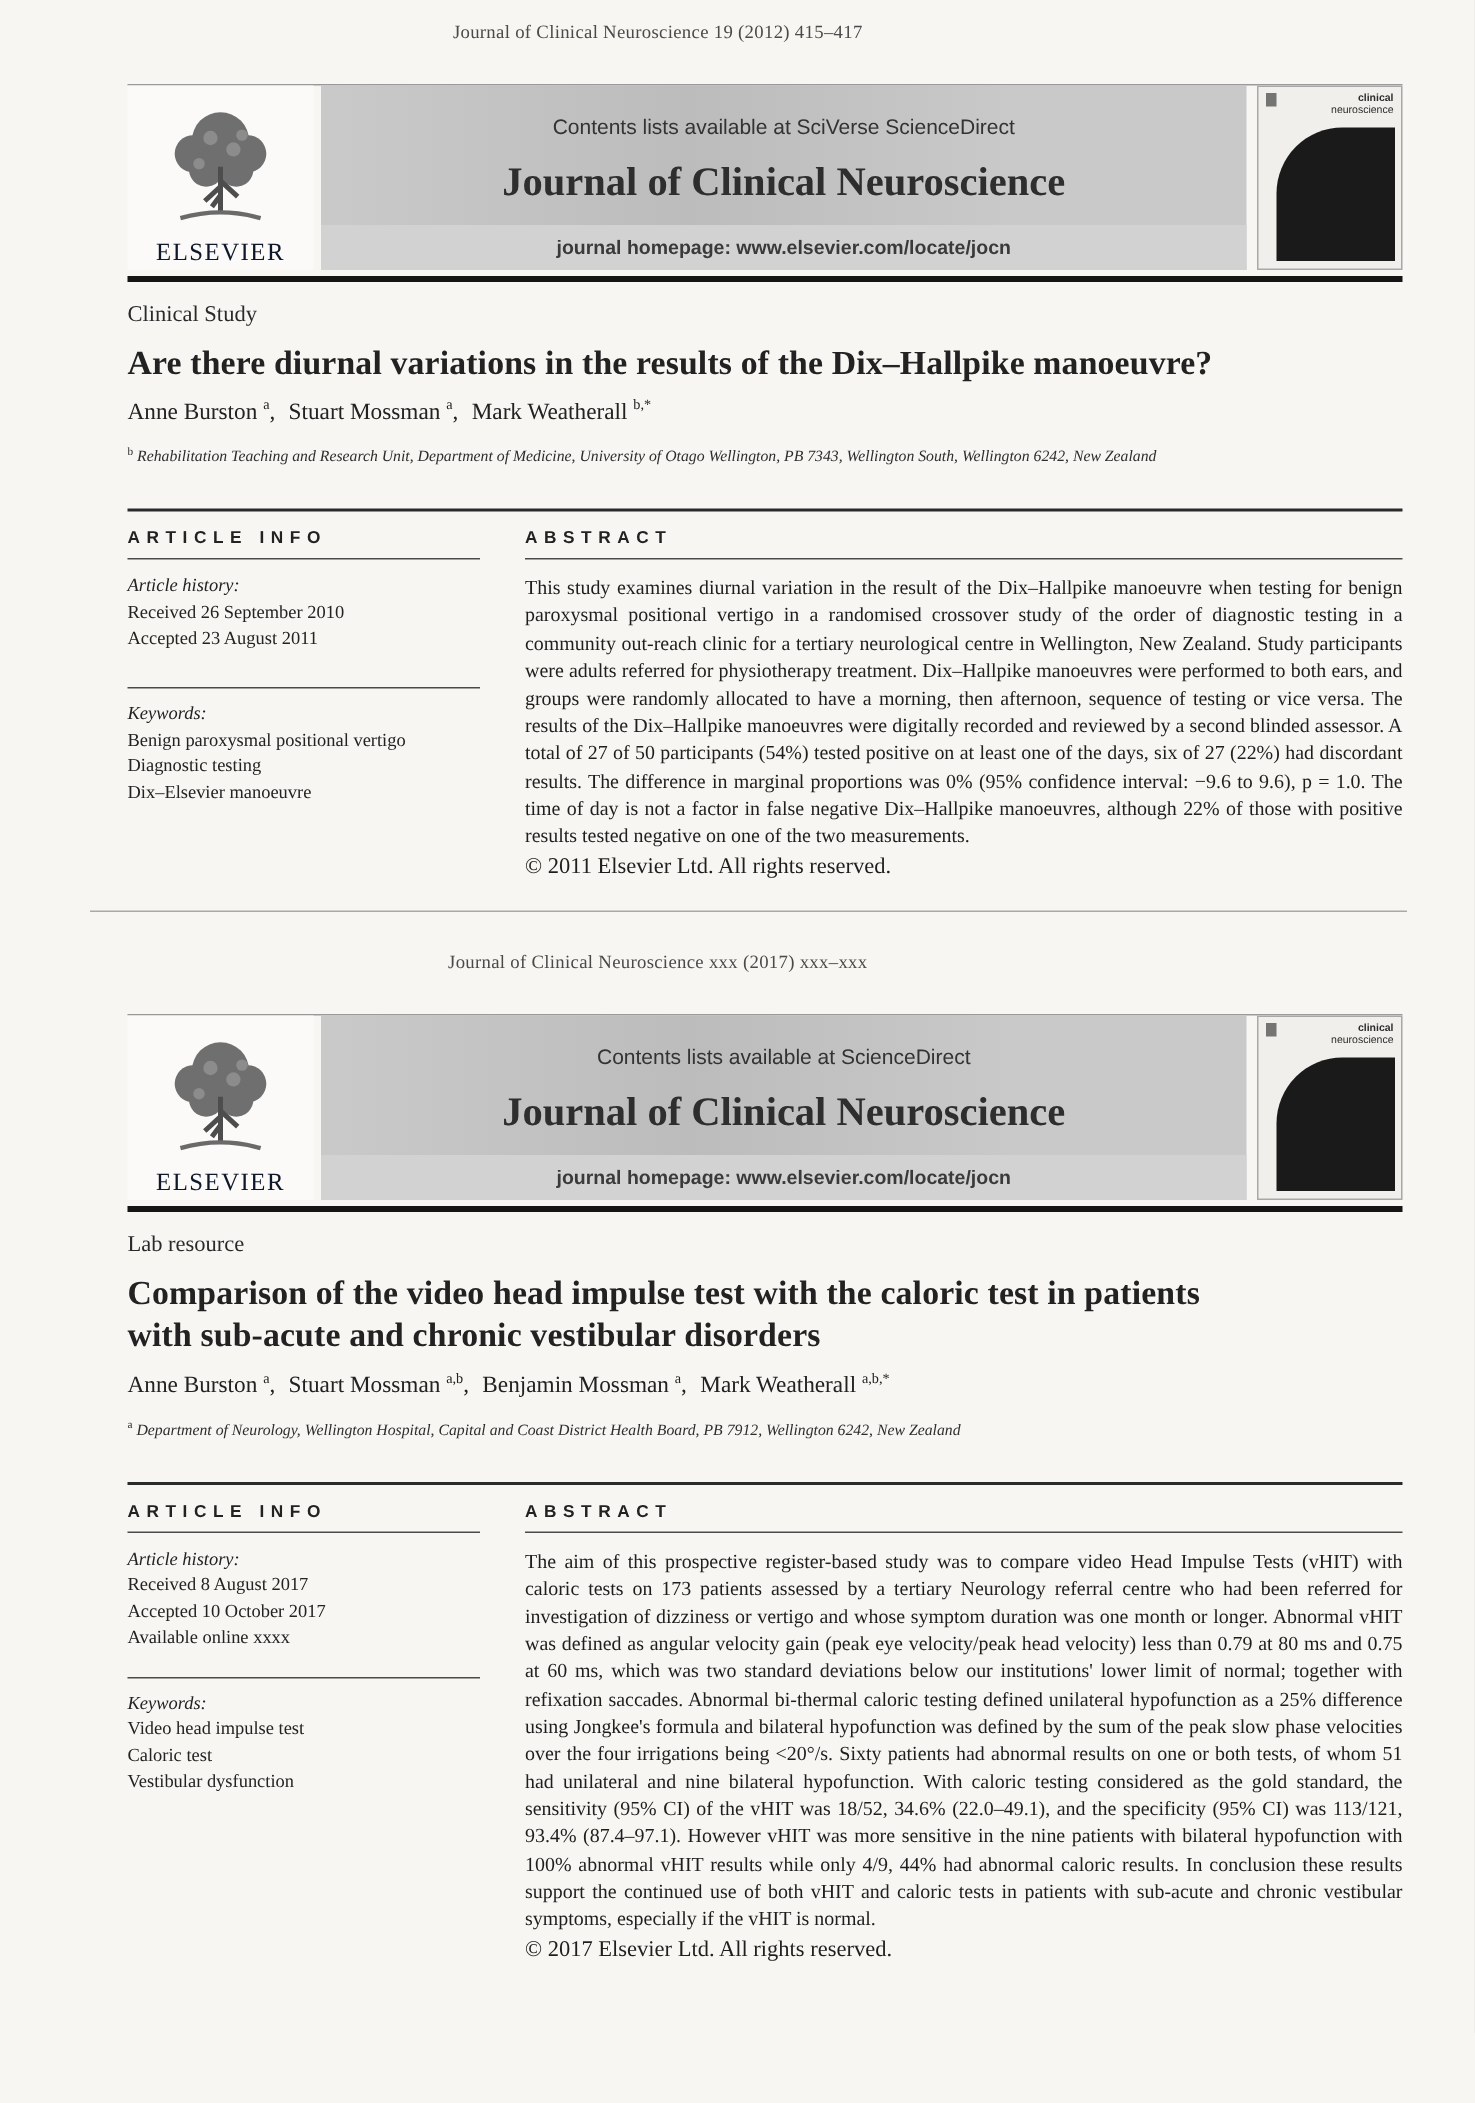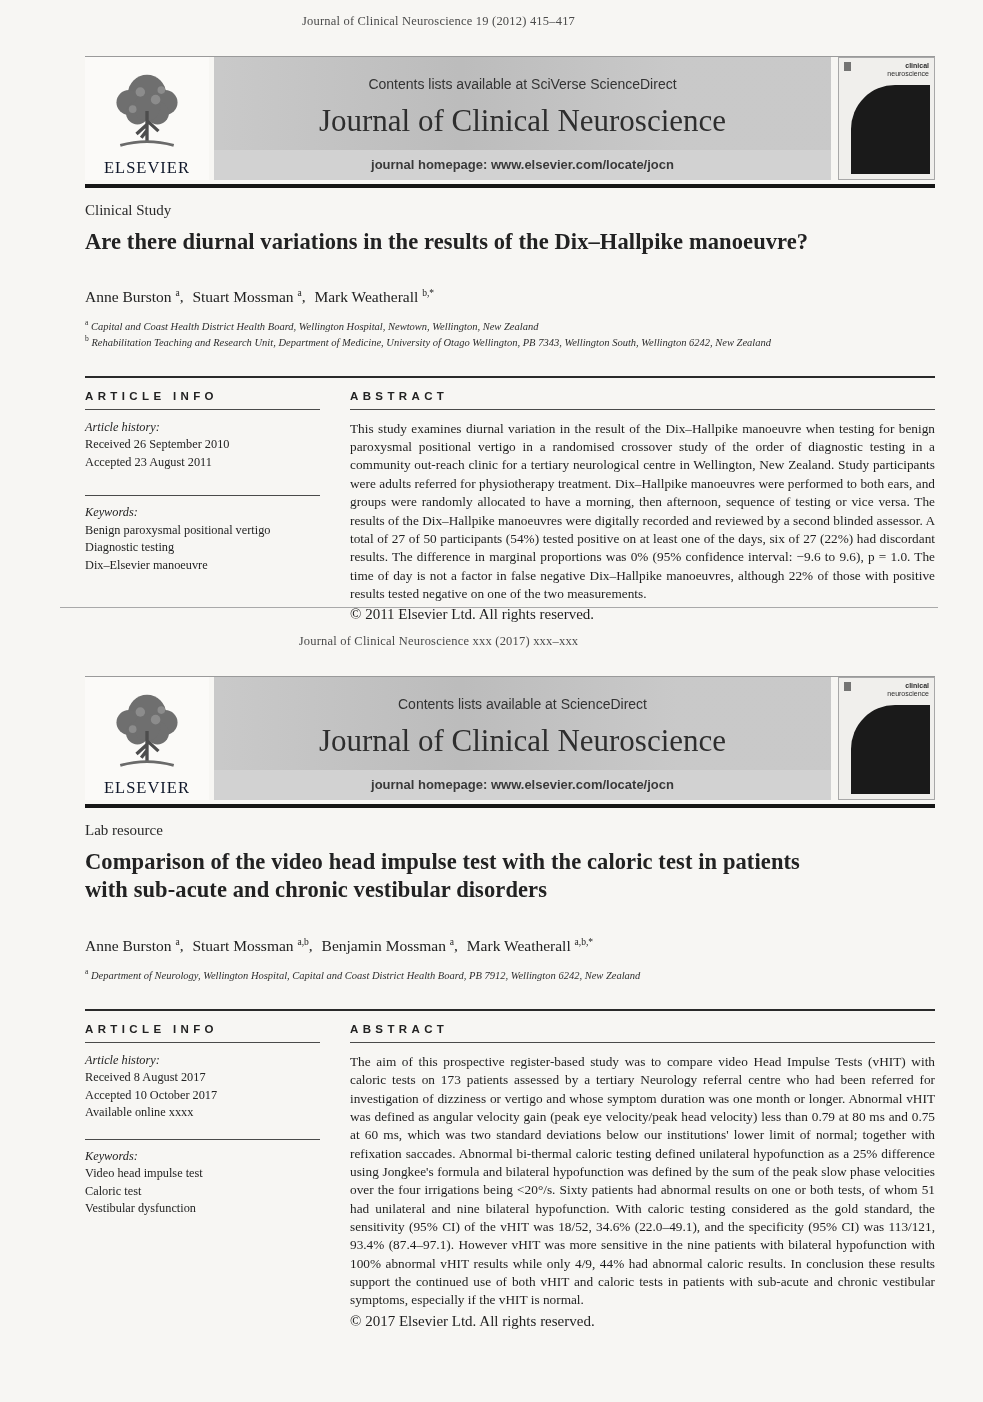--- a/index.html
+++ b/index.html
@@ -14,32 +14,32 @@
   .citation { text-align:center; font-size:12.5px; color:#4a4a4a; letter-spacing:.2px; }
   .paper-1 .citation { padding-top:14px; }
   .paper-2 .citation { padding-top:24px; }
 
   .banner { display:flex; margin-top:27px; border-top:1px solid #9a9a9a; height:124px; }
   .banner-left { width:124px; background:#fbfaf8; display:flex; flex-direction:column; align-items:center; justify-content:flex-end; padding-bottom:2px; }
   .publisher { font-size:16.5px; letter-spacing:1px; color:#0f172a; font-family:"Liberation Serif", serif; }
   .banner-mid { flex:1; margin-left:5px; background:#c6c6c6; display:flex; flex-direction:column; text-align:center;
                 background-image:linear-gradient(90deg, rgba(255,255,255,.06), rgba(0,0,0,.05) 40%, rgba(255,255,255,.05) 75%); }
   .contents-line { font-family:"Liberation Sans", sans-serif; font-weight:normal; font-size:14px; color:#333; padding-top:19px; }
-  .journal-title { font-size:31px; font-weight:normal; color:#2e2e2e; margin:auto 0; }
+  .journal-title { font-size:27px; font-weight:bold; color:#2e2e2e; margin:auto 0; }
   .homepage-line { background:#d2d2d2; font-family:"Liberation Sans", sans-serif; font-weight:bold; font-size:13px; color:#3a3a3a; padding:7px 0 8px; }
   .banner-right { width:97px; margin-left:7px; border:1px solid #a8a8a8; background:#f0efec; position:relative; }
   .cover-mark { position:absolute; top:4px; left:5px; width:7px; height:9px; background:#555; opacity:.8; }
   .cover-text { text-align:right; font-family:"Liberation Sans", sans-serif; font-size:7px; line-height:1.1; color:#2b2b2b; padding:4px 5px 0 0; }
   .cover-text .l1 { font-weight:bold; }
   .cover-black { position:absolute; left:12px; right:4px; top:27px; bottom:5px; background:#1a1a1a; border-top-left-radius:44px; }
   .thick-rule { height:3.5px; background:#151515; margin-top:4px; }
 
   .section-label { font-size:15px; color:#2a2a2a; margin-top:14px; }
   .paper-title { font-size:22.5px; color:#222; line-height:1.28; margin-top:9px; letter-spacing:.1px; }
-  .authors { font-size:15.5px; margin-top:32px; color:#222; }
+  .authors { font-size:15.5px; margin-top:10px; color:#222; }
   .author { margin-right:5px; }
   .author sup { font-size:9.5px; }
   .affils { margin-top:12px; }
   .affil { font-style:italic; font-size:10.5px; line-height:1.35; color:#2d2d2d; }
   .affil sup { font-size:7.5px; font-style:normal; }
 
   .info-block { display:flex; border-top:2px solid #2a2a2a; margin-top:26px; }
   .left-col { width:265px; padding-right:30px; }
   .right-col { flex:1; }
   .col-heading { font-family:"Liberation Sans", sans-serif; font-weight:bold; font-size:11.5px; letter-spacing:.38em; color:#222; padding:12px 0 7px; }
@@ -103,21 +103,20 @@
       <div class="section-label">Clinical Study</div>
       <h1 class="paper-title">Are there diurnal variations in the results of the Dix–Hallpike manoeuvre?</h1>
 
       <div class="authors">
         <span class="author"><span>Anne Burston</span> <sup>a</sup><span>,</span></span>
         <span class="author"><span>Stuart Mossman</span> <sup>a</sup><span>,</span></span>
         <span class="author"><span>Mark Weatherall</span> <sup>b,*</sup><span></span></span>
       </div>
 
       <div class="affils">
-        <div class="affil"><sup>a</sup> <span>Capital and Coast Health District Health Board, Wellington Hospital, Newtown, Wellington, New Zealand</span></div>
         <div class="affil"><sup>b</sup> <span>Rehabilitation Teaching and Research Unit, Department of Medicine, University of Otago Wellington, PB 7343, Wellington South, Wellington 6242, New Zealand</span></div>
       </div>
 
       <div class="info-block">
         <div class="left-col">
           <div class="col-heading heading-rule">ARTICLE INFO</div>
           <div class="inner">
             <div class="hist-label">Article history:</div>
             <div>Received 26 September 2010</div>
             <div>Accepted 23 August 2011</div>

